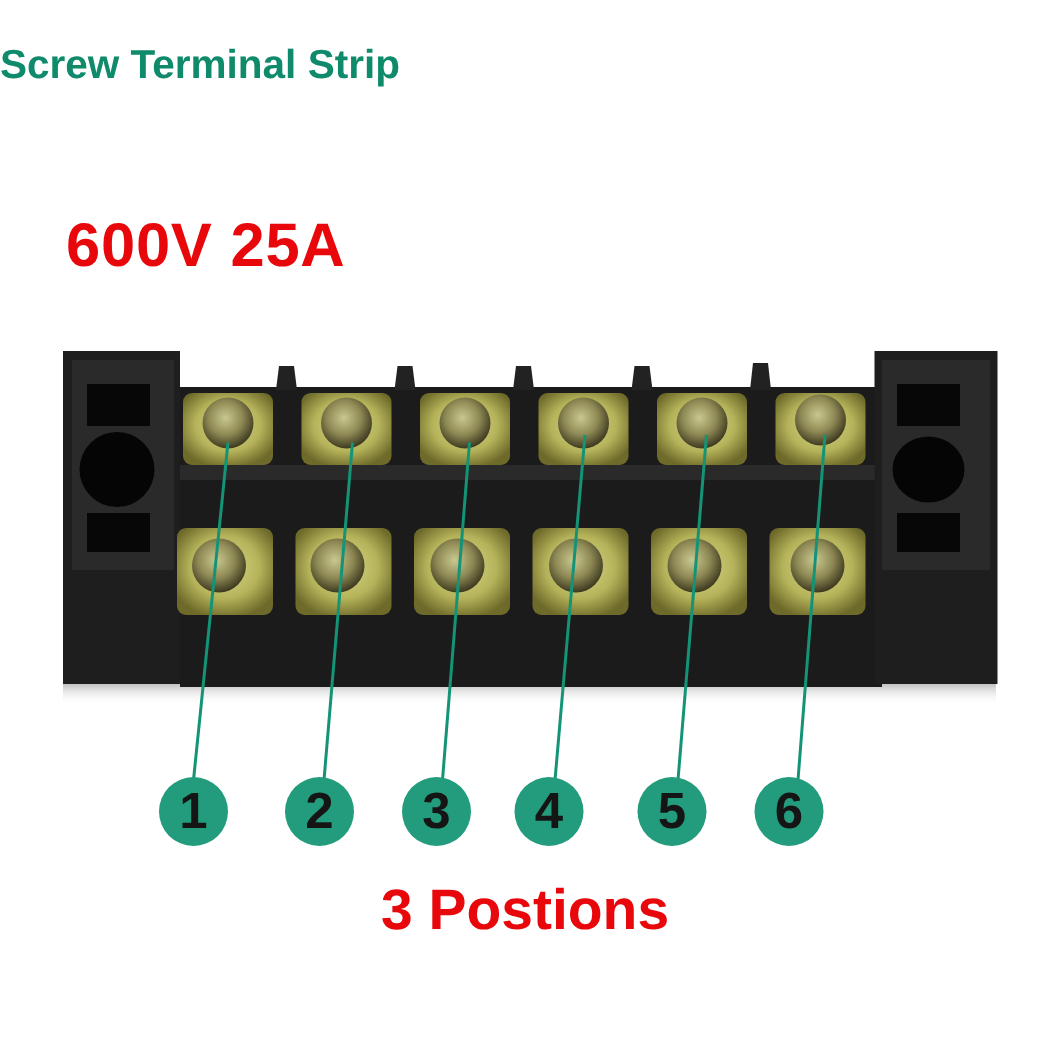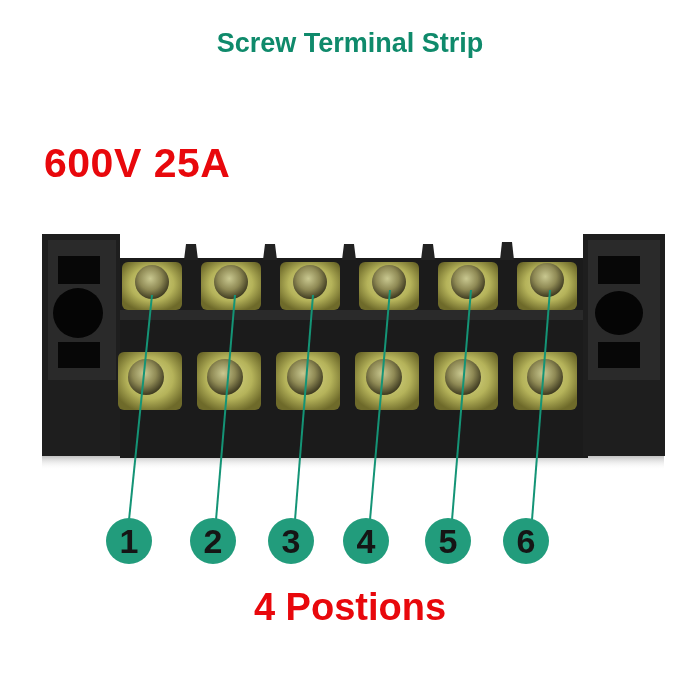--- a/index.html
+++ b/index.html
@@ -1,17 +1,17 @@
 <!DOCTYPE html>
 <html><head>
 <meta charset="utf-8">
 <style>
   html, body { margin:0; padding:0; background:#ffffff; }
   body { width:700px; height:700px; position:relative; overflow:hidden; font-family:"Liberation Sans", sans-serif; }
-  .title { position:absolute; left:0; width:700px; top:28px; text-align:center; font-size:27px; font-weight:bold; color:#0f8a6b; }
+  .title { position:absolute; left:0; width:700px; top:28px; text-align:left; font-size:27px; font-weight:bold; color:#0f8a6b; }
   .rating { position:absolute; left:44px; top:140px; font-size:41px; font-weight:bold; color:#e8080c; letter-spacing:0.5px; }
   .positions { position:absolute; left:0; width:700px; top:586px; text-align:center; font-size:38px; font-weight:bold; color:#e8080c; }
   .strip { position:absolute; left:0; top:0; width:700px; height:700px; }
   .badge { position:absolute; width:46px; height:46px; border-radius:50%; background:#229c7c; color:#151515; font-weight:bold; font-size:34px; line-height:46px; text-align:center; top:518px; }
 </style>
 </head>
 <body>
 
 <div class="title">Screw Terminal Strip</div>
 <div class="rating">600V 25A</div>
@@ -104,13 +104,13 @@
   </g>
 </svg>
 
 <div class="badge" style="left:106px;">1</div>
 <div class="badge" style="left:190px;">2</div>
 <div class="badge" style="left:268px;">3</div>
 <div class="badge" style="left:343px;">4</div>
 <div class="badge" style="left:425px;">5</div>
 <div class="badge" style="left:503px;">6</div>
 
-<div class="positions">4 Postions</div>
+<div class="positions">3 Postions</div>
 
 </body></html>

